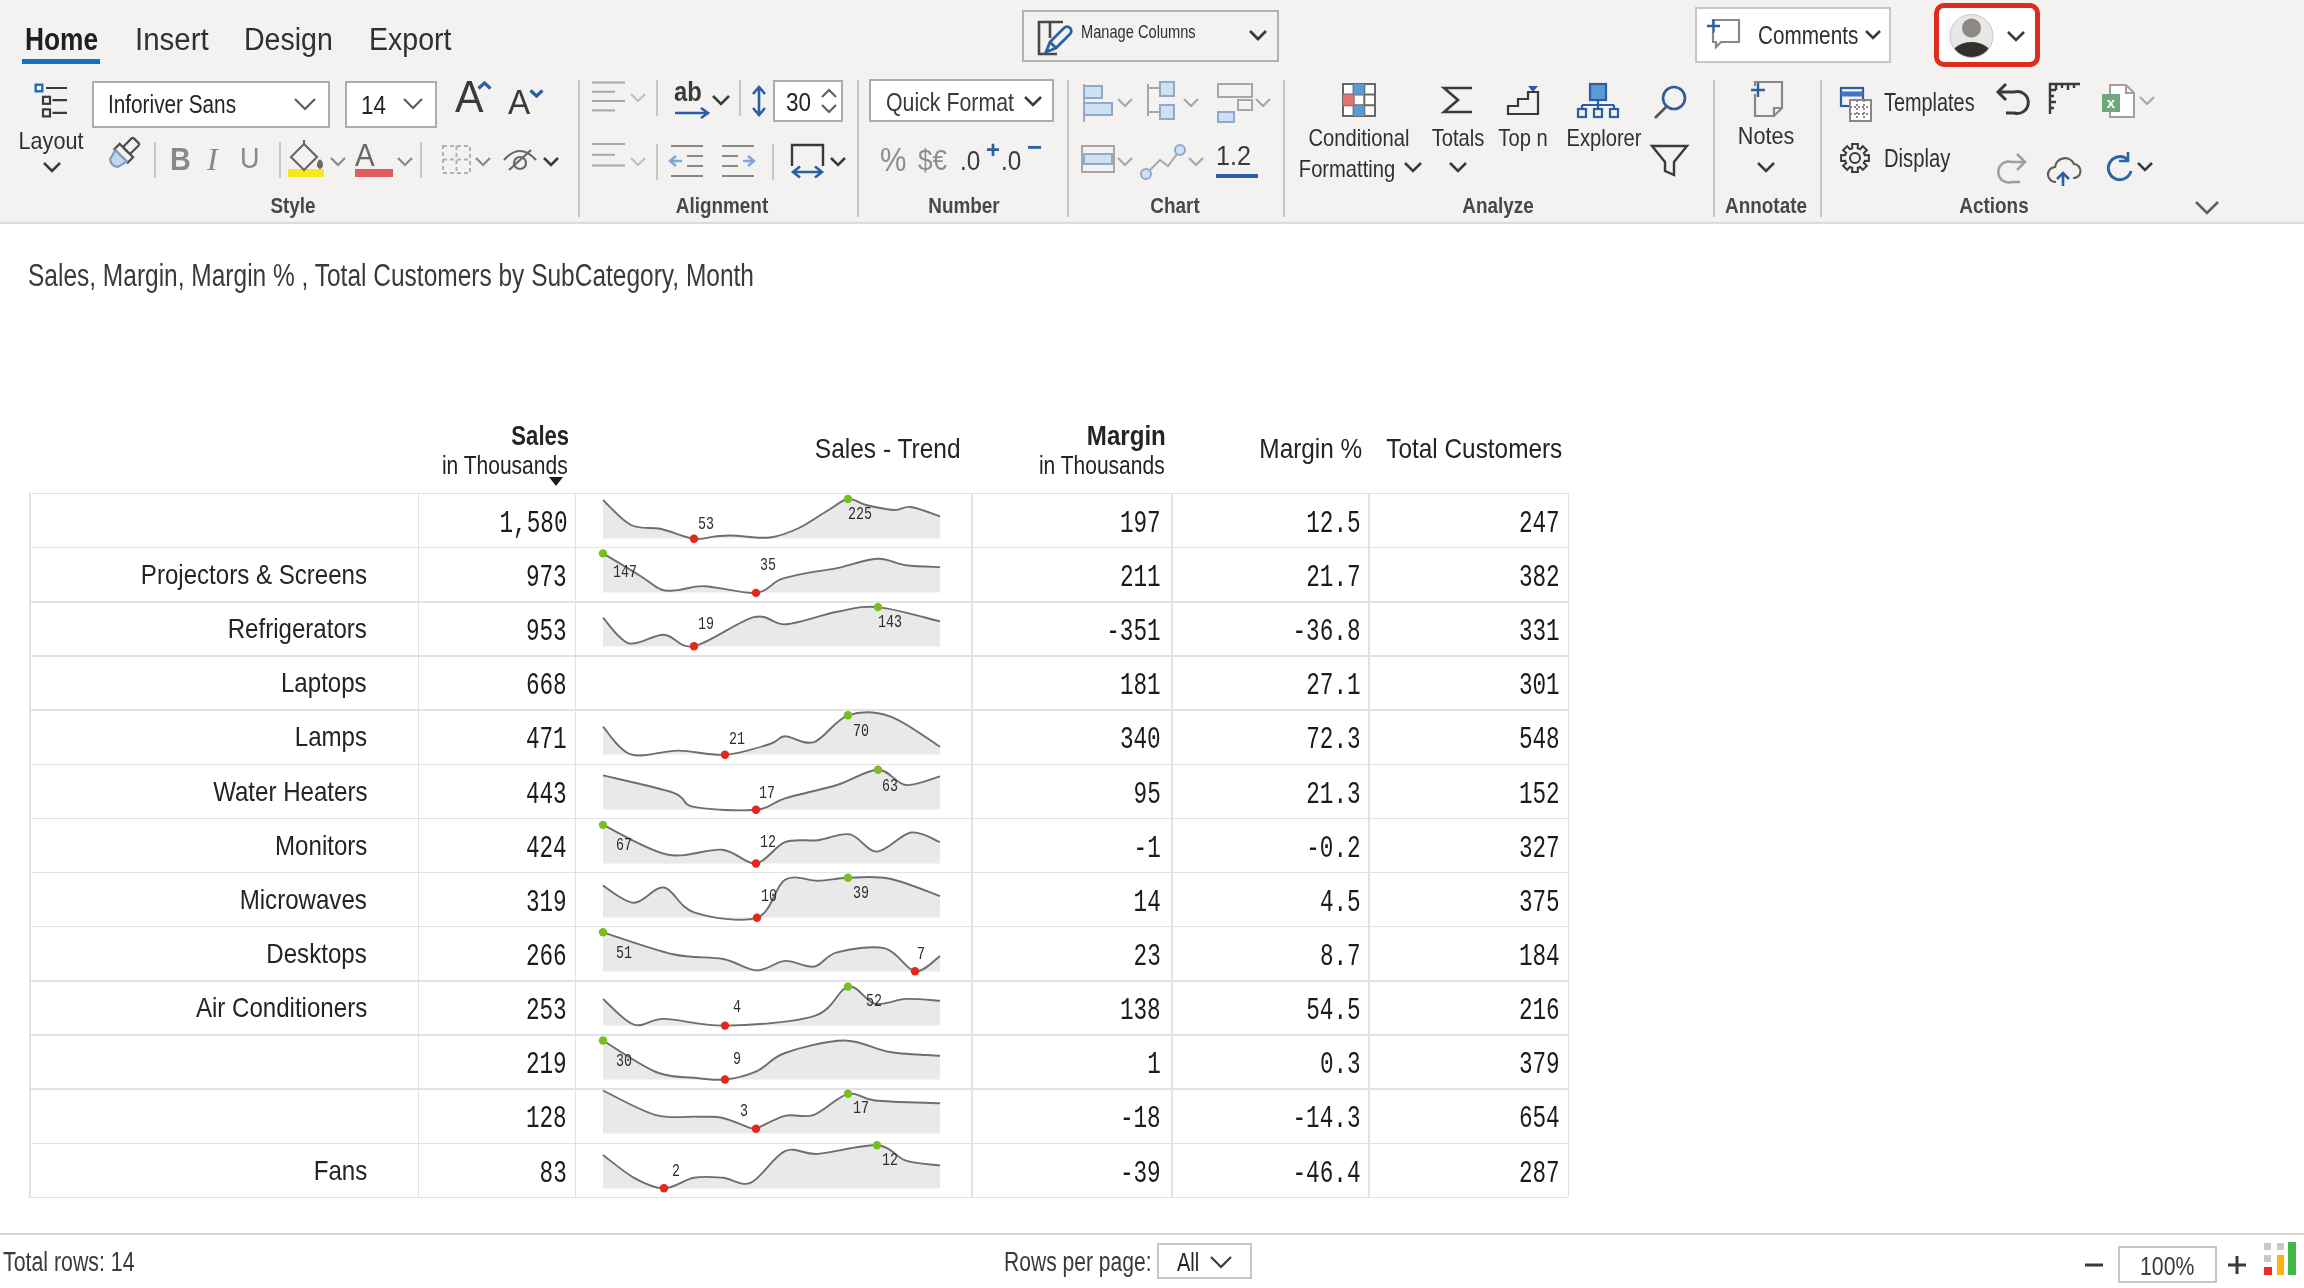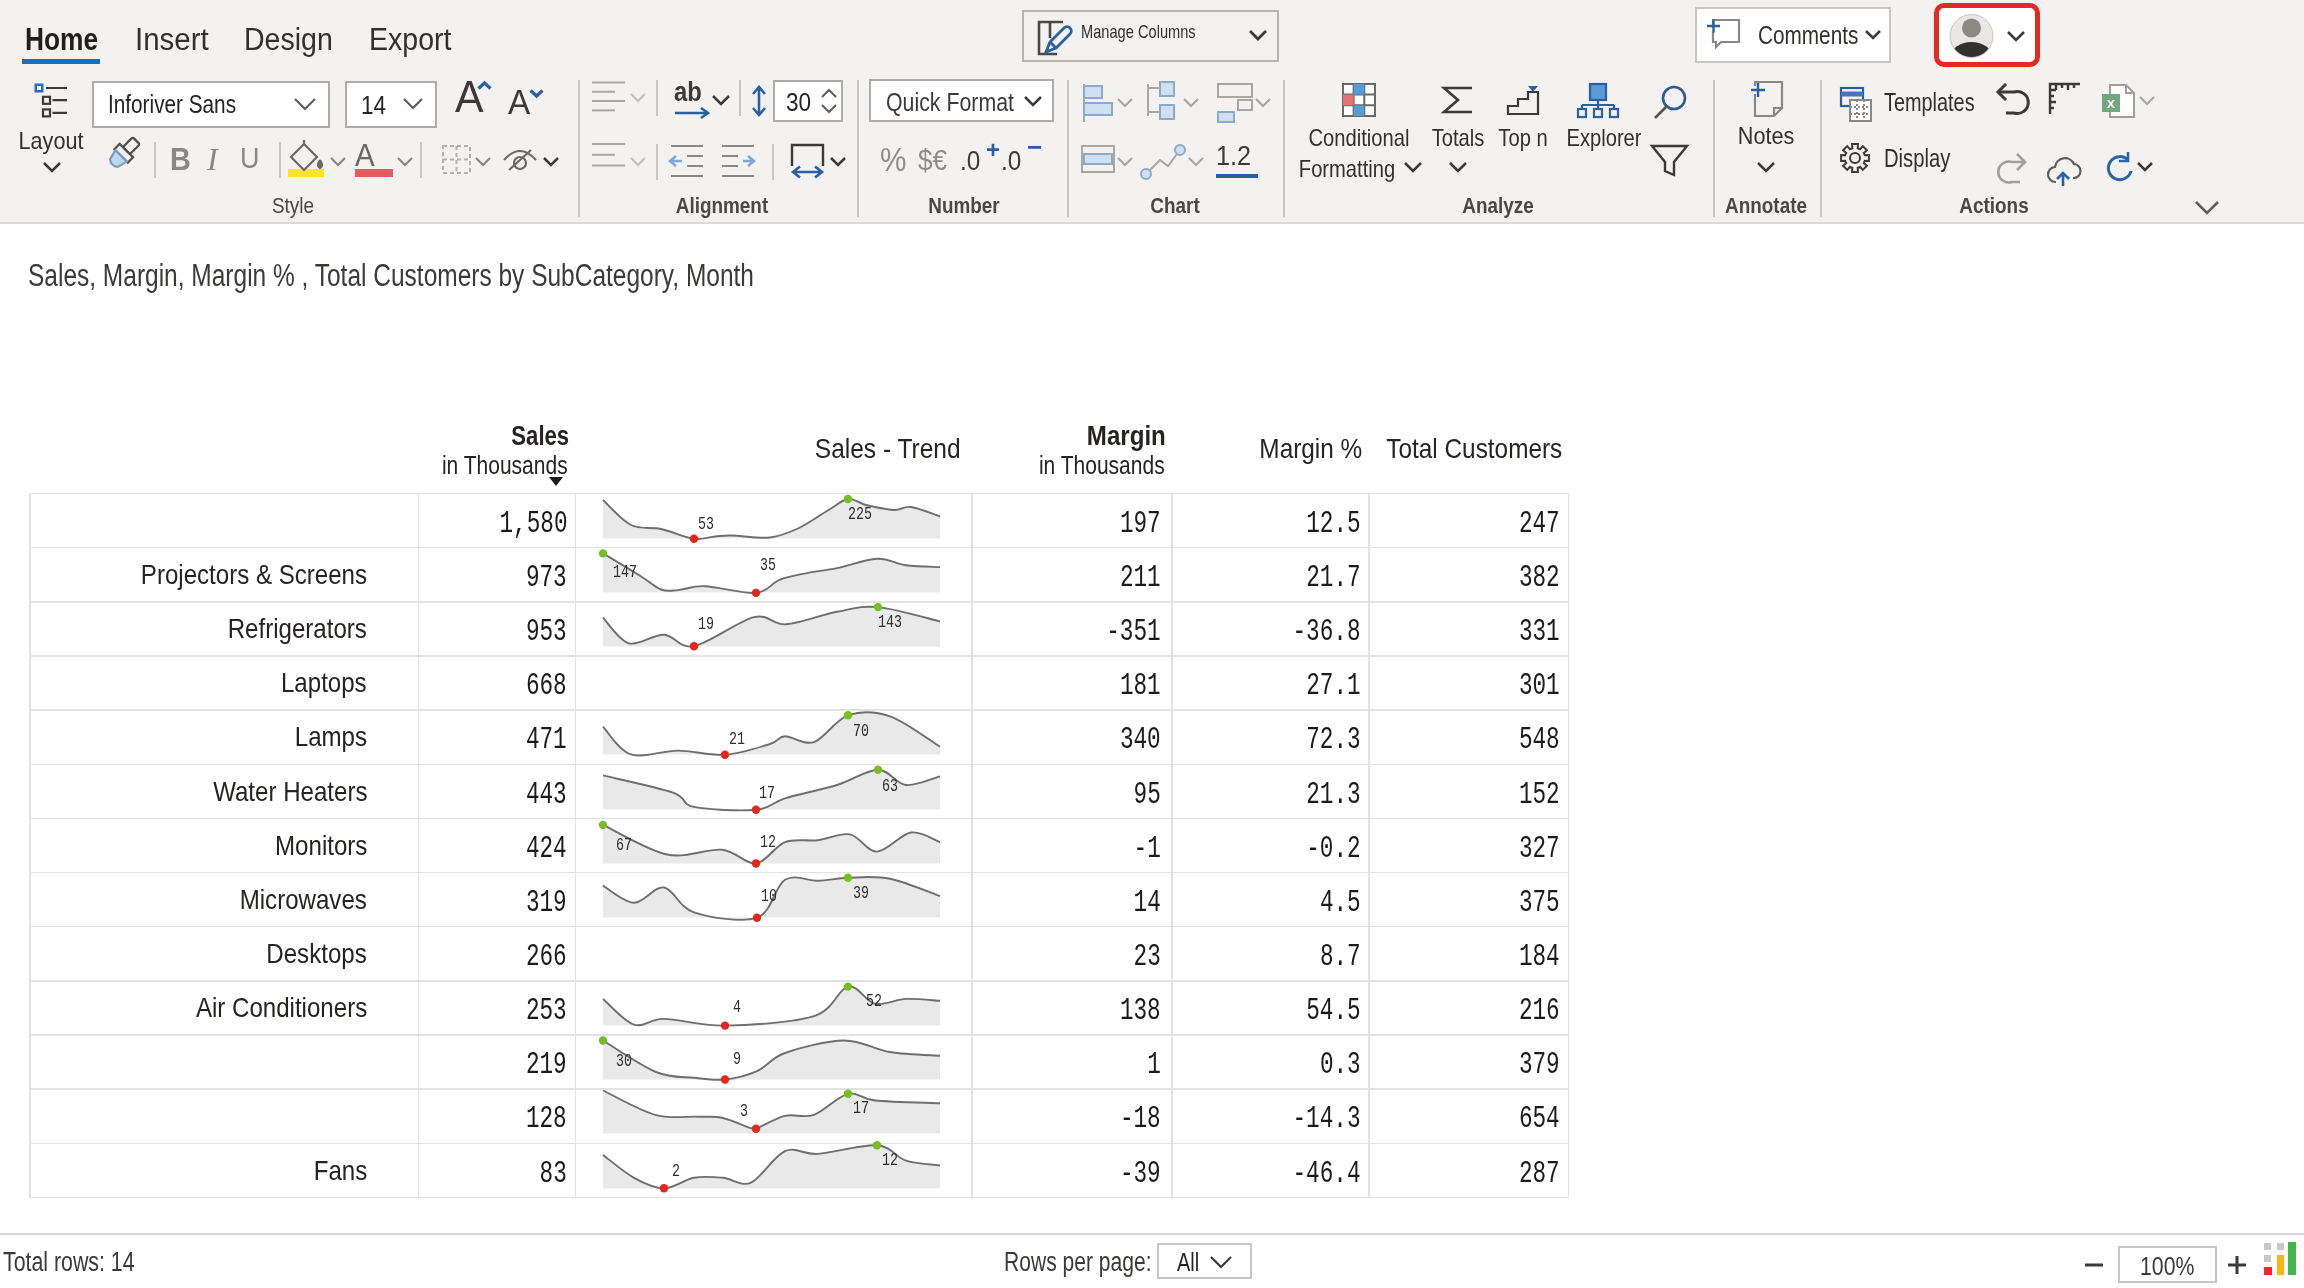--- a/index.html
+++ b/index.html
@@ -21,21 +21,21 @@
 <div class="abs " style="left:135px;top:22px;font-size:31px;color:#32302e;white-space:nowrap"><span style="display:inline-block;transform:scaleX(0.95);transform-origin:0 50%;white-space:nowrap">Insert</span></div>
 <div class="abs " style="left:244px;top:22px;font-size:31px;color:#32302e;white-space:nowrap"><span style="display:inline-block;transform:scaleX(0.92);transform-origin:0 50%;white-space:nowrap">Design</span></div>
 <div class="abs " style="left:369px;top:22px;font-size:31px;color:#32302e;white-space:nowrap"><span style="display:inline-block;transform:scaleX(0.92);transform-origin:0 50%;white-space:nowrap">Export</span></div>
 <div class="abs" style="left:22px;top:59px;width:78px;height:5px;background:#1371c3"></div>
 <div class="vdiv" style="left:578.4px;top:80px;height:137px"></div>
 <div class="vdiv" style="left:857.3px;top:80px;height:137px"></div>
 <div class="vdiv" style="left:1067px;top:80px;height:137px"></div>
 <div class="vdiv" style="left:1283px;top:80px;height:137px"></div>
 <div class="vdiv" style="left:1712.6px;top:80px;height:137px"></div>
 <div class="vdiv" style="left:1819.8px;top:80px;height:137px"></div>
-<div class="abs " style="left:292.7px;top:193px;font-size:22.5px;color:#4a4846;font-weight:normal;white-space:nowrap"><span style="display:inline-block;transform:translateX(-50%) scaleX(0.84);transform-origin:50% 50%;white-space:nowrap">Style</span></div>
+<div class="abs " style="left:292.7px;top:193px;font-size:22.5px;color:#4a4846;font-weight:bold;white-space:nowrap"><span style="display:inline-block;transform:translateX(-50%) scaleX(0.84);transform-origin:50% 50%;white-space:nowrap">Style</span></div>
 <div class="abs " style="left:721.7px;top:193px;font-size:22.5px;color:#4a4846;font-weight:bold;white-space:nowrap"><span style="display:inline-block;transform:translateX(-50%) scaleX(0.84);transform-origin:50% 50%;white-space:nowrap">Alignment</span></div>
 <div class="abs " style="left:964px;top:193px;font-size:22.5px;color:#4a4846;font-weight:bold;white-space:nowrap"><span style="display:inline-block;transform:translateX(-50%) scaleX(0.84);transform-origin:50% 50%;white-space:nowrap">Number</span></div>
 <div class="abs " style="left:1175px;top:193px;font-size:22.5px;color:#4a4846;font-weight:bold;white-space:nowrap"><span style="display:inline-block;transform:translateX(-50%) scaleX(0.84);transform-origin:50% 50%;white-space:nowrap">Chart</span></div>
 <div class="abs " style="left:1498px;top:193px;font-size:22.5px;color:#4a4846;font-weight:bold;white-space:nowrap"><span style="display:inline-block;transform:translateX(-50%) scaleX(0.84);transform-origin:50% 50%;white-space:nowrap">Analyze</span></div>
 <div class="abs " style="left:1766px;top:193px;font-size:22.5px;color:#4a4846;font-weight:bold;white-space:nowrap"><span style="display:inline-block;transform:translateX(-50%) scaleX(0.84);transform-origin:50% 50%;white-space:nowrap">Annotate</span></div>
 <div class="abs " style="left:1994px;top:193px;font-size:22.5px;color:#4a4846;font-weight:bold;white-space:nowrap"><span style="display:inline-block;transform:translateX(-50%) scaleX(0.84);transform-origin:50% 50%;white-space:nowrap">Actions</span></div>
 <div class="abs " style="left:51px;top:127px;font-size:24px;color:#32302e;white-space:nowrap"><span style="display:inline-block;transform:translateX(-50%) scaleX(0.9);transform-origin:50% 50%;white-space:nowrap">Layout</span></div>
 <div class="ibox" style="left:92px;top:81px;width:238px;height:47px"></div>
 <div class="abs " style="left:108px;top:90px;font-size:25px;color:#252423;white-space:nowrap"><span style="display:inline-block;transform:scaleX(0.83);transform-origin:0 50%;white-space:nowrap">Inforiver Sans</span></div>
 <div class="ibox" style="left:345px;top:81px;width:92px;height:47px"></div>
@@ -439,20 +439,30 @@
         <text class="sl" transform="translate(166 29) scale(0.72 1)" text-anchor="middle">10</text>
       </svg>
     </div>
 </div>
 <div class="abs" style="left:29px;top:925.9px;width:1538.6px;height:54.14px">
 <span class="abs" style="right:1200.5px;top:1px;font-size:28px;color:#252423;line-height:54.14px;white-space:nowrap"><span style="display:inline-block;transform:scaleX(0.86);transform-origin:100% 50%">Desktops</span></span>
 <span class="cell" style="right:1000.5px;top:1px;line-height:54.14px"><span class="num">266</span></span>
 <span class="cell" style="right:407px;top:1px;line-height:54.14px"><span class="num">23</span></span>
 <span class="cell" style="right:207px;top:1px;line-height:54.14px"><span class="num">8.7</span></span>
 <span class="cell" style="right:8px;top:1px;line-height:54.14px"><span class="num">184</span></span>
+<div class="abs" style="left:574px;top:0;width:337px;height:54px">
+      <svg width="337" height="54" viewBox="0 0 337 54" style="position:absolute;left:0;top:0;overflow:visible">
+        <path d="M0.0,6.3C11.7,9.9 50.0,23.8 70.0,28.2C90.0,32.6 106.0,30.3 120.0,33.0C134.0,35.7 143.7,44.1 154.0,44.4C164.3,44.7 172.5,35.5 182.0,34.9C191.5,34.3 202.3,42.0 211.0,40.6C219.7,39.2 222.2,29.3 234.0,26.3C245.8,23.3 269.0,19.2 282.0,22.4C295.0,25.6 302.8,44.0 312.0,45.3C321.2,46.6 332.8,32.6 337.0,30.1L337.0,45.5L0.0,45.5Z" fill="#e9e9e9" stroke="none"></path>
+        <path d="M0.0,6.3C11.7,9.9 50.0,23.8 70.0,28.2C90.0,32.6 106.0,30.3 120.0,33.0C134.0,35.7 143.7,44.1 154.0,44.4C164.3,44.7 172.5,35.5 182.0,34.9C191.5,34.3 202.3,42.0 211.0,40.6C219.7,39.2 222.2,29.3 234.0,26.3C245.8,23.3 269.0,19.2 282.0,22.4C295.0,25.6 302.8,44.0 312.0,45.3C321.2,46.6 332.8,32.6 337.0,30.1" fill="none" stroke="#6e6e6e" stroke-width="1.9"></path>
+        <circle cx="0" cy="6.3" r="4.2" fill="#79be20"></circle>
+        <circle cx="312" cy="45.3" r="4.2" fill="#e3271d"></circle>
+        <text class="sl" transform="translate(21 32) scale(0.72 1)" text-anchor="middle">51</text>
+        <text class="sl" transform="translate(318 33) scale(0.72 1)" text-anchor="middle">7</text>
+      </svg>
+    </div>
 </div>
 <div class="abs" style="left:29px;top:980.1px;width:1538.6px;height:54.14px">
 <span class="abs" style="right:1200.5px;top:1px;font-size:28px;color:#252423;line-height:54.14px;white-space:nowrap"><span style="display:inline-block;transform:scaleX(0.86);transform-origin:100% 50%">Air Conditioners</span></span>
 <span class="cell" style="right:1000.5px;top:1px;line-height:54.14px"><span class="num">253</span></span>
 <span class="cell" style="right:407px;top:1px;line-height:54.14px"><span class="num">138</span></span>
 <span class="cell" style="right:207px;top:1px;line-height:54.14px"><span class="num">54.5</span></span>
 <span class="cell" style="right:8px;top:1px;line-height:54.14px"><span class="num">216</span></span>
 <div class="abs" style="left:574px;top:0;width:337px;height:54px">
       <svg width="337" height="54" viewBox="0 0 337 54" style="position:absolute;left:0;top:0;overflow:visible">
         <path d="M0.0,18.9C5.2,23.2 20.8,41.4 31.0,44.7C41.2,48.0 45.8,38.8 61.0,38.9C76.2,39.0 97.0,46.1 122.0,45.6C147.0,45.1 190.5,42.6 211.0,36.1C231.5,29.6 234.8,8.7 245.0,6.6C255.2,4.5 262.3,21.6 272.0,23.7C281.7,25.8 292.2,19.4 303.0,18.9C313.8,18.4 331.3,20.5 337.0,20.8L337.0,45.5L0.0,45.5Z" fill="#e9e9e9" stroke="none"></path>

